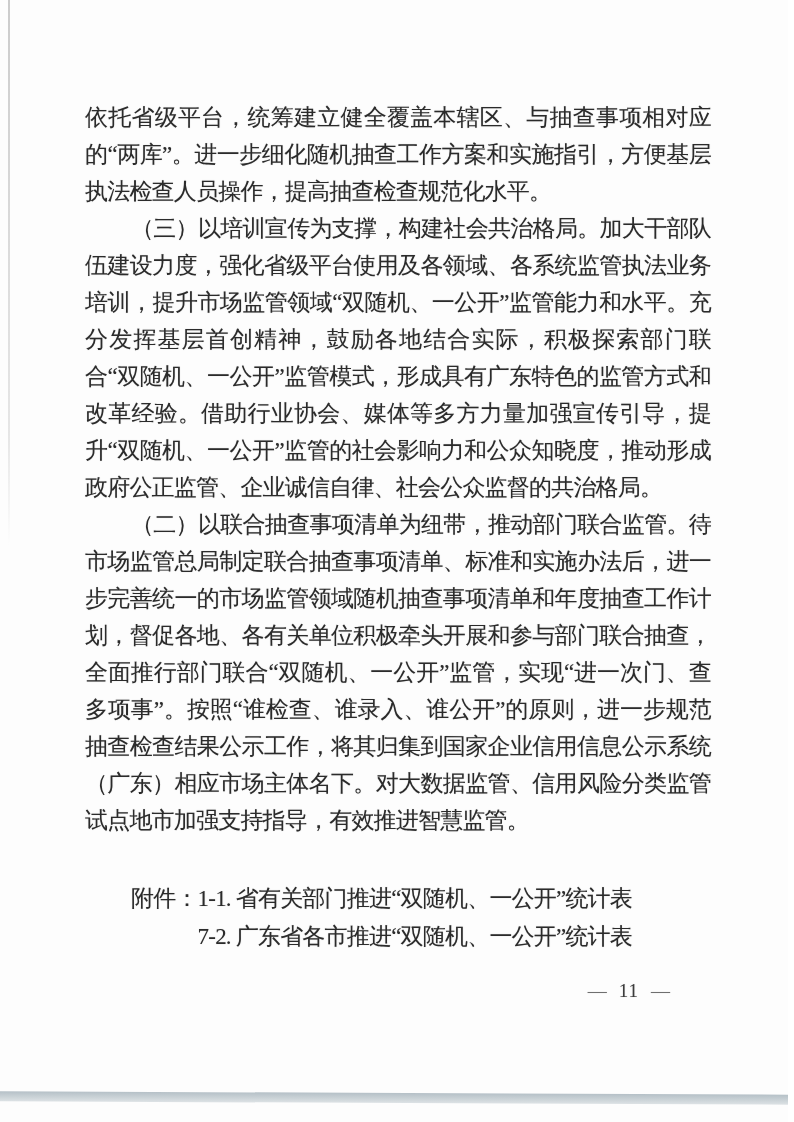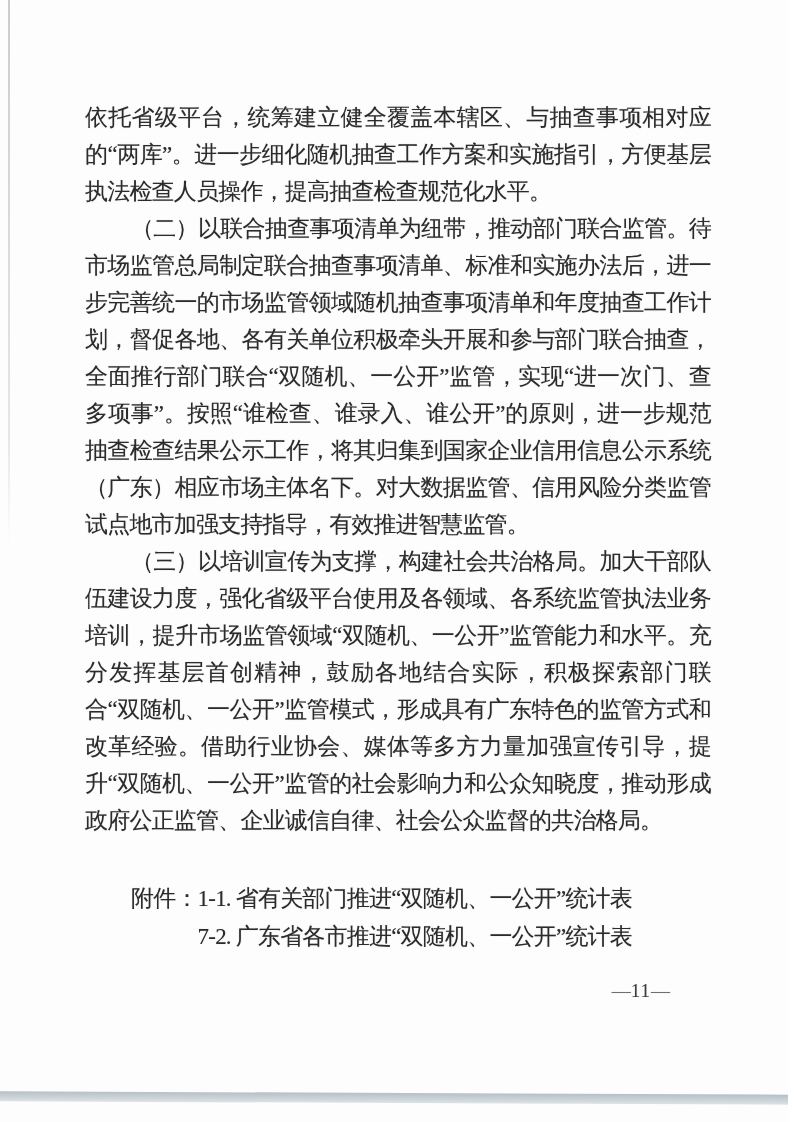--- a/index.html
+++ b/index.html
@@ -78,40 +78,40 @@
   
   .footer {
     position: absolute;
     right: 118px;
     top: 980px;
     font-size: 19px;
     color: #3c3c3c;
     text-shadow: 0 0 1px rgba(60,60,60,0.3);
   }
   .footer .num {
-    margin: 0 0;
+    margin: 0 12px;
     letter-spacing: 1px;
   }
   .footer .dash {
     color: #6b6b6b;
   }
 </style>
 </head>
 <body>
 
 <div class="page">
 
   <div class="scan-edge-left"></div>
   <div class="scan-edge-right"></div>
   <div class="scan-bottom-band"></div>
 
   <div class="content">
     <p>依托省级平台，统筹建立健全覆盖本辖区、与抽查事项相对应的“两库”。进一步细化随机抽查工作方案和实施指引，方便基层执法检查人员操作，提高抽查检查规范化水平。</p>
+    <p class="indent">（三）以培训宣传为支撑，构建社会共治格局。加大干部队伍建设力度，强化省级平台使用及各领域、各系统监管执法业务培训，提升市场监管领域“双随机、一公开”监管能力和水平。充分发挥基层首创精神，鼓励各地结合实际，积极探索部门联合“双随机、一公开”监管模式，形成具有广东特色的监管方式和改革经验。借助行业协会、媒体等多方力量加强宣传引导，提升“双随机、一公开”监管的社会影响力和公众知晓度，推动形成政府公正监管、企业诚信自律、社会公众监督的共治格局。</p>
     <p class="indent">（二）以联合抽查事项清单为纽带，推动部门联合监管。待市场监管总局制定联合抽查事项清单、标准和实施办法后，进一步完善统一的市场监管领域随机抽查事项清单和年度抽查工作计划，督促各地、各有关单位积极牵头开展和参与部门联合抽查，全面推行部门联合“双随机、一公开”监管，实现“进一次门、查多项事”。按照“谁检查、谁录入、谁公开”的原则，进一步规范抽查检查结果公示工作，将其归集到国家企业信用信息公示系统（广东）相应市场主体名下。对大数据监管、信用风险分类监管试点地市加强支持指导，有效推进智慧监管。</p>
-    <p class="indent">（三）以培训宣传为支撑，构建社会共治格局。加大干部队伍建设力度，强化省级平台使用及各领域、各系统监管执法业务培训，提升市场监管领域“双随机、一公开”监管能力和水平。充分发挥基层首创精神，鼓励各地结合实际，积极探索部门联合“双随机、一公开”监管模式，形成具有广东特色的监管方式和改革经验。借助行业协会、媒体等多方力量加强宣传引导，提升“双随机、一公开”监管的社会影响力和公众知晓度，推动形成政府公正监管、企业诚信自律、社会公众监督的共治格局。</p>
 
     <div class="attachments">
       <span class="att-label">附件：</span>
       <div class="att-items">
         <div class="att-item">1-1. 省有关部门推进“双随机、一公开”统计表</div>
         <div class="att-item">7-2. 广东省各市推进“双随机、一公开”统计表</div>
       </div>
     </div>
   </div>
 

